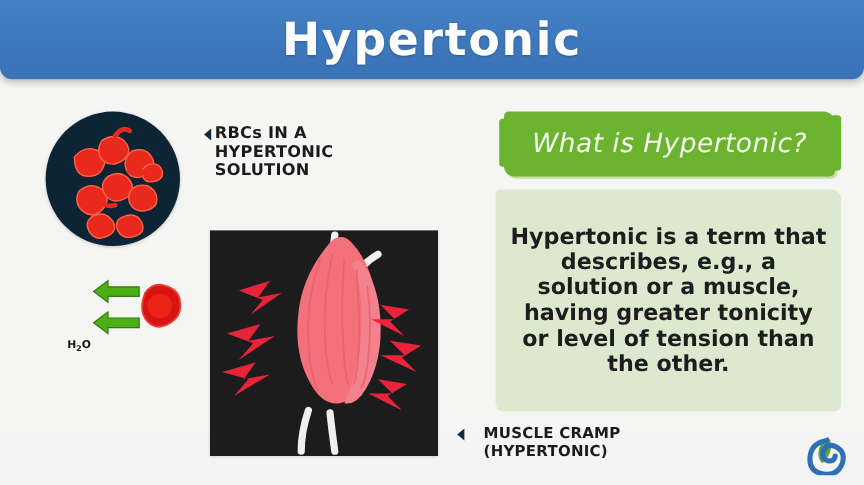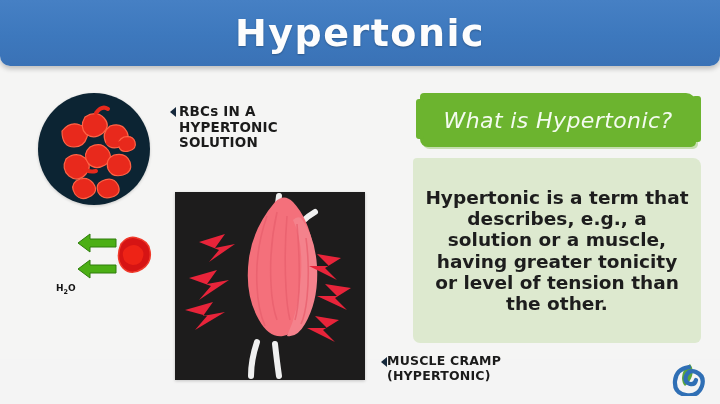--- a/index.html
+++ b/index.html
@@ -88,21 +88,21 @@
     width: 190px; height: 188px;
     background: #1d1c1c;
     box-shadow: 0 1px 3px rgba(0,0,0,0.2);
     overflow: hidden;
   }
   #muscle-svg { position: absolute; left: 0; top: 0; }
 
   
   #muscle-label {
     position: absolute; left: 381px; top: 354px;
-    display: flex; align-items: flex-start; gap: 0;
+    display: flex; align-items: flex-start; gap: 16px;
   }
   #muscle-label-text {
     font-size: 12.5px; font-weight: bold; color: #1b1b1b;
     line-height: 1.18; letter-spacing: 0.2px;
     font-family: "DejaVu Sans", sans-serif;
     white-space: pre-line;
   }
 
   
   #question-banner {

